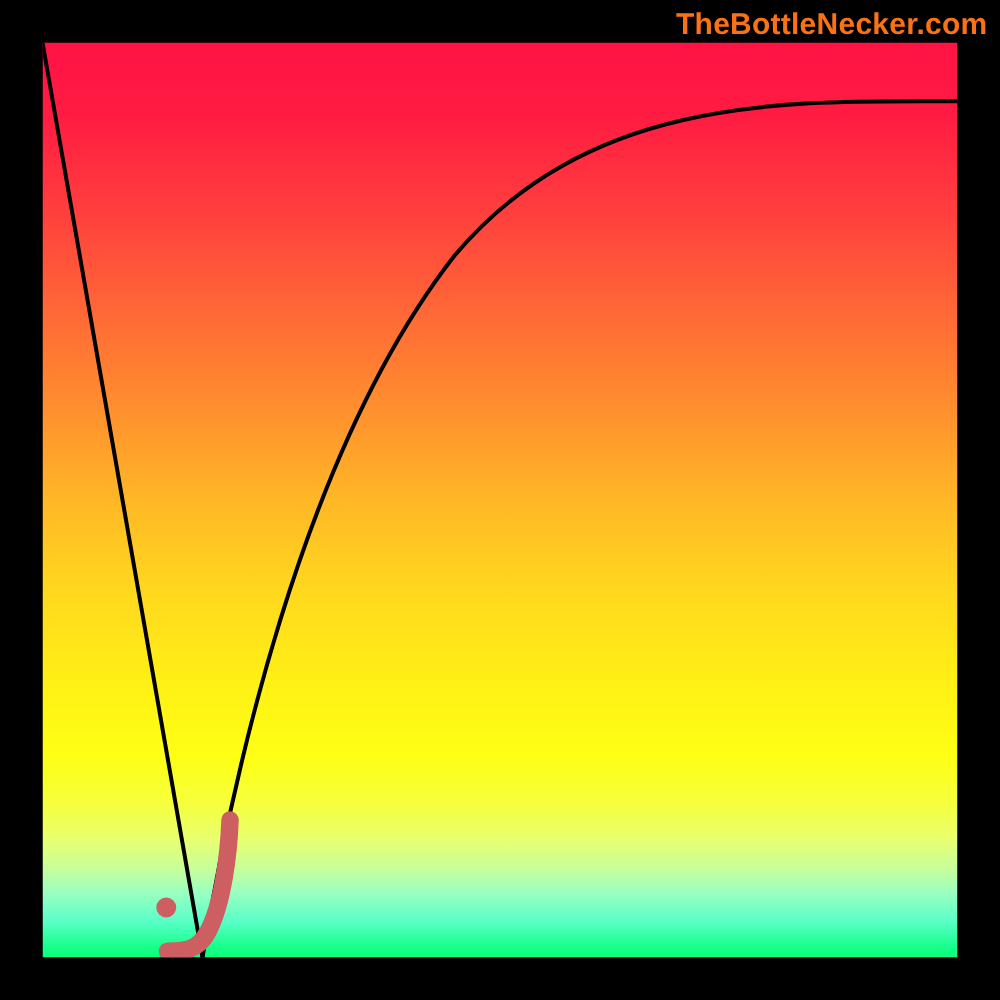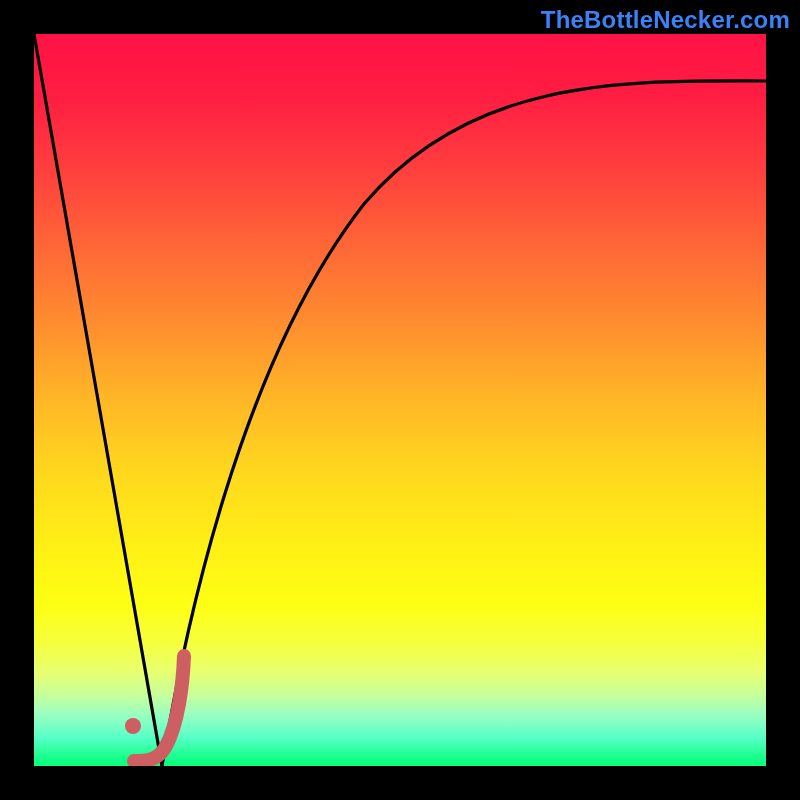--- a/index.html
+++ b/index.html
@@ -53,21 +53,21 @@
     position: absolute;
     inset: 0;
   }
   .watermark {
     position: absolute;
     top: 6px;
     right: 10px;
     font-family: Arial, Helvetica, sans-serif;
     font-size: 24px;
     font-weight: 600;
-    color: #3b82f6;
+    color: #f97316;
     letter-spacing: 0.2px;
   }
 </style>
 </head>
 <body>
 
 <div class="frame">
   <div class="plot">
     <div class="gradient"></div>
     <svg class="curves" viewBox="0 0 732 732" preserveAspectRatio="none">

